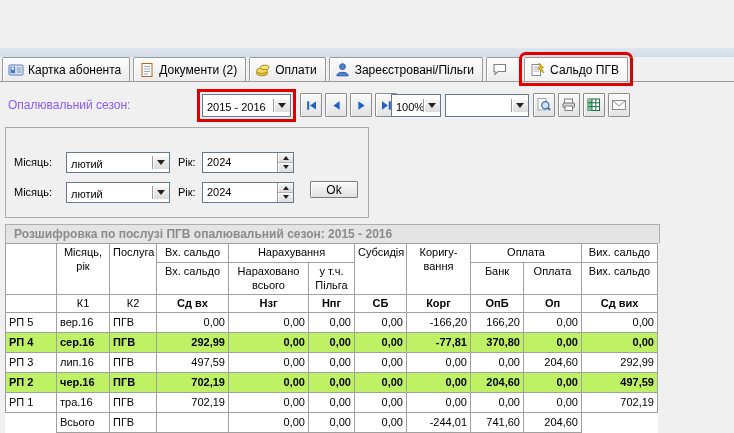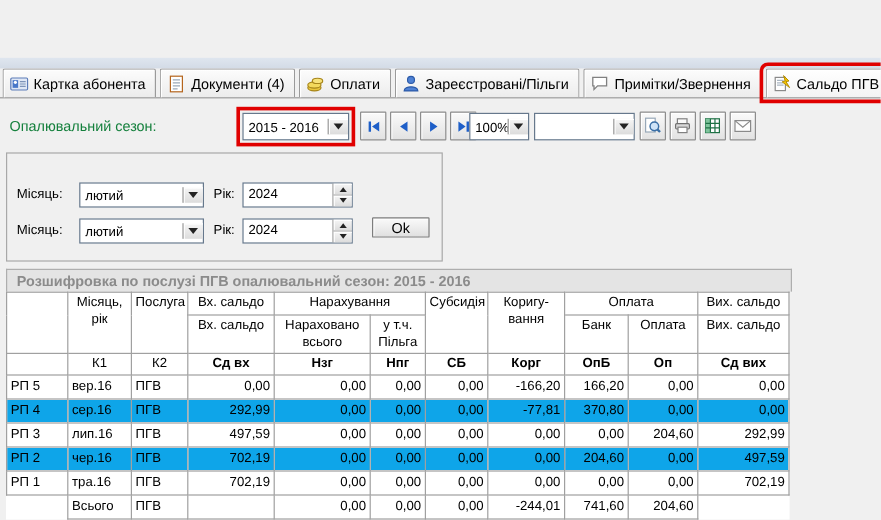--- a/index.html
+++ b/index.html
@@ -13,21 +13,21 @@
     display:flex;align-items:flex-end;border-bottom:1px solid #9a9a9a;padding-left:2px;box-sizing:border-box;}
   .tab{display:inline-flex;align-items:center;height:23px;padding:0 8px 0 5px;margin-right:3px;
     background:linear-gradient(#fcfcfc,#ececec);
     border:1px solid #9a9a9a;border-bottom:none;border-radius:2px 2px 0 0;
     box-shadow:inset 1px 1px 0 #ffffff;font-size:12px;color:#000;white-space:nowrap;cursor:default;}
   .tab.selected{background:linear-gradient(#ffffff,#f3f3f3);}
   .tab .ticon{display:inline-flex;margin-right:4px;}
   .annotated{outline:3px solid #e00000;outline-offset:2px;}
 
   
-  .tb-label{position:absolute;left:8px;top:50px;font-size:12px;color:#15803d;}
+  .tb-label{position:absolute;left:8px;top:50px;font-size:12px;color:#8b5cf6;}
   .combo{position:absolute;display:flex;background:#fff;border:1px solid #66788c;box-sizing:border-box;align-items:center;}
   .combo .cbtext{flex:1;font-size:11px;padding:3px 2px 0 4px;white-space:nowrap;overflow:hidden;}
   .combo .cbtn{width:16px;background:linear-gradient(#f6f6f6,#dcdcdc);border-left:1px solid #9a9a9a;
     display:flex;align-items:center;justify-content:center;box-shadow:inset 1px 1px 0 #fff;}
   .tri-down{width:0;height:0;border:4px solid transparent;border-top:5px solid #222;margin-top:4px;}
   .season-combo{left:202px;top:46px;width:89px;height:23px;}
   .zoom-combo{left:391px;top:46px;width:50px;height:23px;}
   .filter-combo{left:445px;top:46px;width:84px;height:23px;}
 
   .navbtns{position:absolute;left:300px;top:45px;display:flex;gap:3px;}
@@ -66,21 +66,21 @@
   table.grid{border-collapse:collapse;table-layout:fixed;width:653px;background:#fff;}
   table.grid th,table.grid td{border:1px solid #a0a0a0;font-size:11px;font-weight:normal;
     padding:1px 3px;overflow:hidden;line-height:1.3;}
   table.grid thead th{text-align:center;vertical-align:top;background:#fff;}
   tr.hA th{height:16px;} tr.hB th{height:28px;}
   tr.kr td{text-align:center;height:15px;background:#fff;}
   tr.body td{height:17px;}
   td.rl{font-weight:bold;text-align:left;padding-left:3px;}
   td.ctr{text-align:left;}
   td.num{text-align:right;padding-right:4px;}
-  tr.alt td{background:#0ea5e9;}
+  tr.alt td{background:#bef264;font-weight:bold;}
   td.bold,tr.kr td.bold{font-weight:bold;}
   tr.totals td{height:17px;background:#fff;}
   td.ghost{border:none !important;background:transparent !important;}
 </style>
 </head>
 <body>
 
 <div class="screen">
 
   <div class="top-strip"></div>
@@ -102,21 +102,21 @@
     <div class="tab">
       <span class="ticon">
         <svg width="16" height="16" viewBox="0 0 16 16">
             <rect x="3" y="1.5" width="10" height="13" fill="#fff" stroke="#b5651d"></rect>
             <line x1="5" y1="4.5" x2="11" y2="4.5" stroke="#9aa8b8"></line>
             <line x1="5" y1="7" x2="11" y2="7" stroke="#9aa8b8"></line>
             <line x1="5" y1="9.5" x2="11" y2="9.5" stroke="#9aa8b8"></line>
             <line x1="5" y1="12" x2="9" y2="12" stroke="#9aa8b8"></line>
           </svg>
       </span>
-      <span>Документи (4)</span>
+      <span>Документи (2)</span>
     </div>
     <div class="tab">
       <span class="ticon">
         <svg width="16" height="16" viewBox="0 0 16 16">
             <ellipse cx="7" cy="11.2" rx="5.5" ry="2.6" fill="#e9c63b" stroke="#a8861a"></ellipse>
             <ellipse cx="7" cy="8.8" rx="5.5" ry="2.6" fill="#f3d95c" stroke="#a8861a"></ellipse>
             <ellipse cx="9.6" cy="5.4" rx="4.3" ry="2.2" fill="#f7e27a" stroke="#a8861a"></ellipse>
           </svg>
       </span>
       <span>Оплати</span>
@@ -129,21 +129,20 @@
           </svg>
       </span>
       <span>Зареєстровані/Пільги</span>
     </div>
     <div class="tab">
       <span class="ticon">
         <svg width="16" height="16" viewBox="0 0 16 16">
             <path d="M2,2.5 h11.5 v7 h-7.5 l-3,3 v-3 h-1 z" fill="#fff" stroke="#808080" stroke-width="1.1"></path>
           </svg>
       </span>
-      <span>Примітки/Звернення</span>
     </div>
     <div class="tab selected annotated">
       <span class="ticon">
         <svg width="16" height="16" viewBox="0 0 16 16">
             <rect x="2" y="2.5" width="8.5" height="11" fill="#fff" stroke="#8a8a8a"></rect>
             <line x1="3.5" y1="5" x2="9" y2="5" stroke="#aab6c2"></line>
             <line x1="3.5" y1="7" x2="9" y2="7" stroke="#aab6c2"></line>
             <line x1="3.5" y1="9" x2="9" y2="9" stroke="#aab6c2"></line>
             <path d="M9,1 L13.5,5.5 L11,6 L14,11 L7.8,6.2 L10.3,5.4 Z" fill="#f5c400" stroke="#b08900" stroke-width="0.8"></path>
           </svg>

